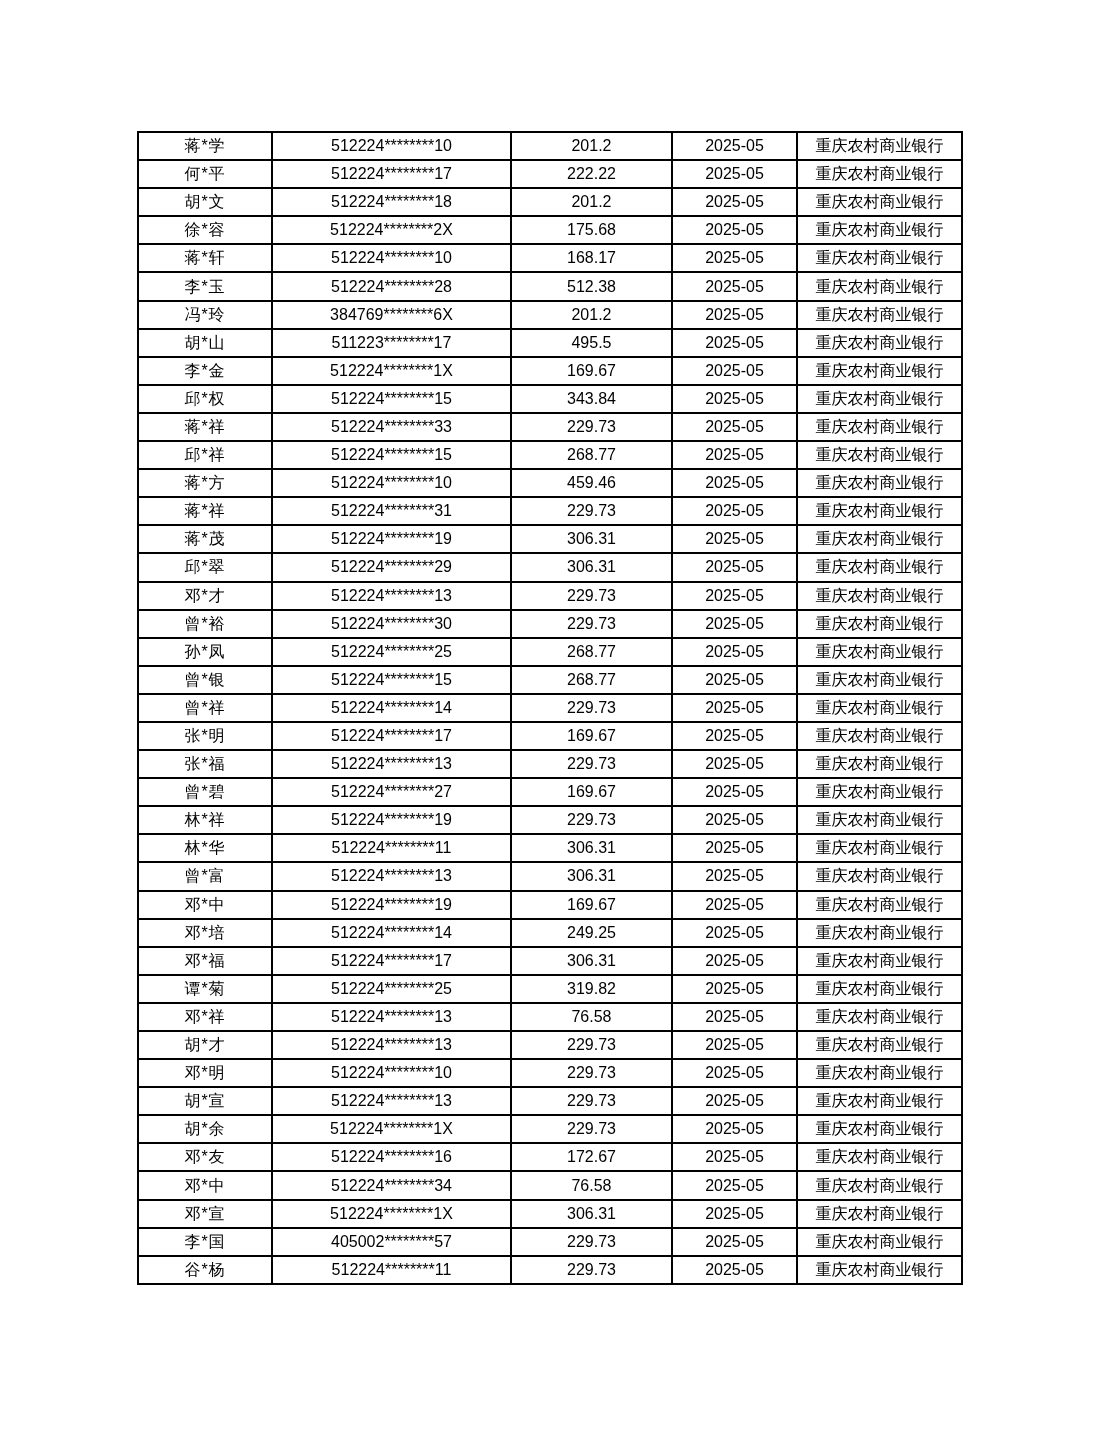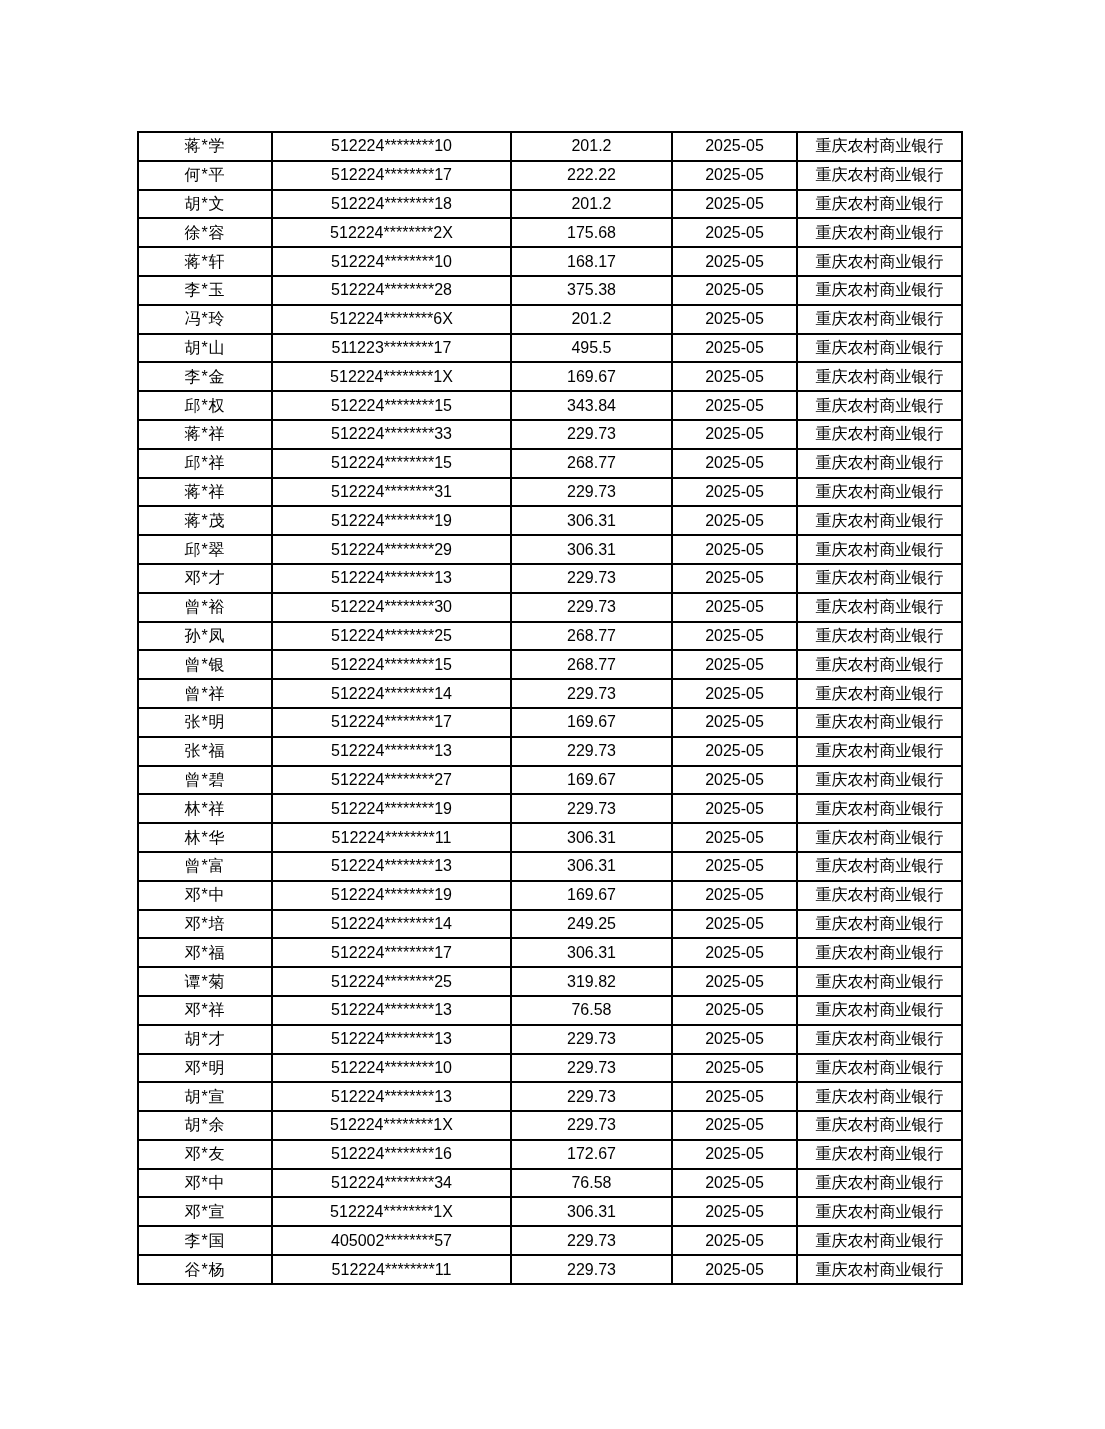--- a/index.html
+++ b/index.html
@@ -93,28 +93,28 @@
     <td class="cell-name">蒋*轩</td>
     <td class="cell-id">512224********10</td>
     <td class="cell-amount">168.17</td>
     <td class="cell-month">2025-05</td>
     <td class="cell-bank">重庆农村商业银行</td>
   </tr>
 
   <tr>
     <td class="cell-name">李*玉</td>
     <td class="cell-id">512224********28</td>
-    <td class="cell-amount">375.38</td>
+    <td class="cell-amount">512.38</td>
     <td class="cell-month">2025-05</td>
     <td class="cell-bank">重庆农村商业银行</td>
   </tr>
 
   <tr>
     <td class="cell-name">冯*玲</td>
-    <td class="cell-id">512224********6X</td>
+    <td class="cell-id">384769********6X</td>
     <td class="cell-amount">201.2</td>
     <td class="cell-month">2025-05</td>
     <td class="cell-bank">重庆农村商业银行</td>
   </tr>
 
 
   <tr>
     <td class="cell-name">胡*山</td>
     <td class="cell-id">511223********17</td>
     <td class="cell-amount">495.5</td>
@@ -147,20 +147,27 @@
   </tr>
 
   <tr>
     <td class="cell-name">邱*祥</td>
     <td class="cell-id">512224********15</td>
     <td class="cell-amount">268.77</td>
     <td class="cell-month">2025-05</td>
     <td class="cell-bank">重庆农村商业银行</td>
   </tr>
 
+  <tr>
+    <td class="cell-name">蒋*方</td>
+    <td class="cell-id">512224********10</td>
+    <td class="cell-amount">459.46</td>
+    <td class="cell-month">2025-05</td>
+    <td class="cell-bank">重庆农村商业银行</td>
+  </tr>
 
   <tr>
     <td class="cell-name">蒋*祥</td>
     <td class="cell-id">512224********31</td>
     <td class="cell-amount">229.73</td>
     <td class="cell-month">2025-05</td>
     <td class="cell-bank">重庆农村商业银行</td>
   </tr>
 
   <tr>

